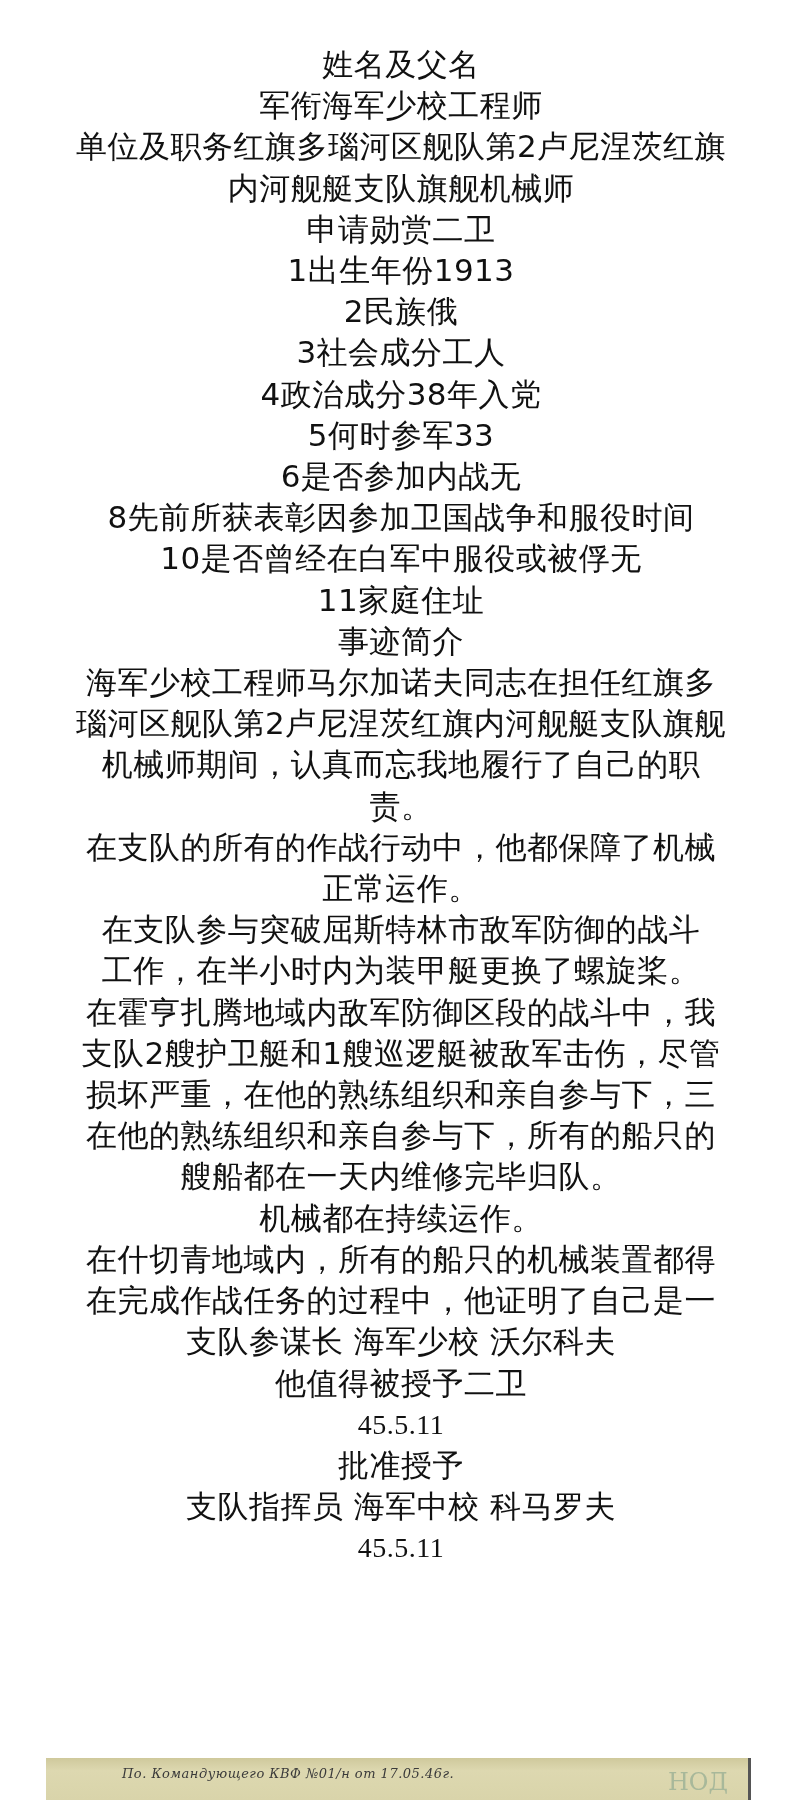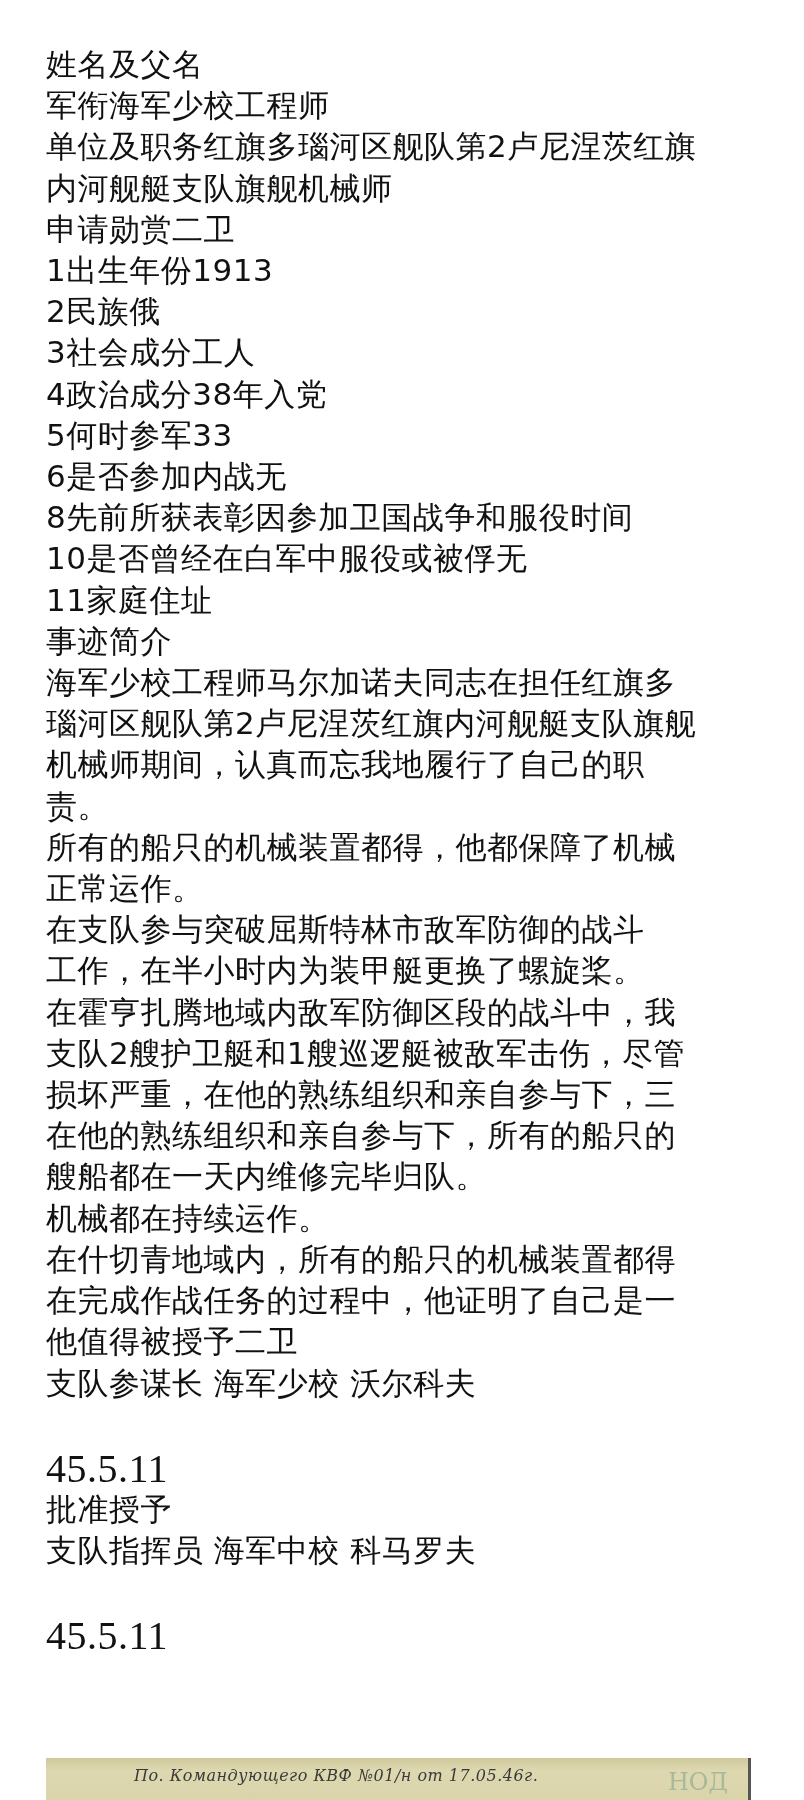--- a/index.html
+++ b/index.html
@@ -3,31 +3,31 @@
 <meta charset="utf-8">
 <style>
   html, body { margin:0; padding:0; background:#ffffff; }
   body { width:804px; height:1800px; overflow:hidden; position:relative; }
   .doc {
     position:absolute; left:46px; top:44px; width:710px;
     font-family: "DejaVu Sans", sans-serif;
     font-size:31px; line-height:41.2px; color:#111;
     letter-spacing:0.5px;
   }
-  .line { white-space:nowrap; }
-  .num { font-family:"Liberation Serif", serif; font-size:40px;margin-top:44px; }
+  .line { white-space:nowrap;text-align:center; }
+  .num { font-family:"Liberation Serif", serif; font-size:28px; }
   .strip {
     position:absolute; left:46px; top:1758px; width:702px; height:42px;
     background:linear-gradient(180deg,#cfc99c 0%,#ddd8b0 30%,#d9d4aa 100%);
     border-right:3px solid #555;
   }
   .strip-text {
-    position:absolute; left:88px; top:8px;
+    position:absolute; left:76px; top:8px;
     font-family:"DejaVu Serif", serif; font-style:italic;
-    font-size:16px; color:#3a3a3a; letter-spacing:0.5px; white-space:nowrap;
+    font-size:13px; color:#3a3a3a; letter-spacing:0.5px; white-space:nowrap;
   }
   .strip-mark {
     position:absolute; right:20px; top:10px;
     font-family:"DejaVu Serif", serif; 
     font-size:24px; color:#a8b89a; white-space:nowrap;
   }
 </style>
 </head>
 <body>
 
@@ -44,34 +44,34 @@
   <div class="line">5何时参军33</div>
   <div class="line">6是否参加内战无</div>
   <div class="line">8先前所获表彰因参加卫国战争和服役时间</div>
   <div class="line">10是否曾经在白军中服役或被俘无</div>
   <div class="line">11家庭住址</div>
   <div class="line">事迹简介</div>
   <div class="line">海军少校工程师马尔加诺夫同志在担任红旗多</div>
   <div class="line">瑙河区舰队第2卢尼涅茨红旗内河舰艇支队旗舰</div>
   <div class="line">机械师期间，认真而忘我地履行了自己的职</div>
   <div class="line">责。</div>
-  <div class="line">所有的船只的机械装置都得，他都保障了机械</div>
+  <div class="line">在支队的所有的作战行动中，他都保障了机械</div>
   <div class="line">正常运作。</div>
   <div class="line">在支队参与突破屈斯特林市敌军防御的战斗</div>
   <div class="line">工作，在半小时内为装甲艇更换了螺旋桨。</div>
   <div class="line">在霍亨扎腾地域内敌军防御区段的战斗中，我</div>
   <div class="line">支队2艘护卫艇和1艘巡逻艇被敌军击伤，尽管</div>
   <div class="line">损坏严重，在他的熟练组织和亲自参与下，三</div>
   <div class="line">在他的熟练组织和亲自参与下，所有的船只的</div>
   <div class="line">艘船都在一天内维修完毕归队。</div>
   <div class="line">机械都在持续运作。</div>
   <div class="line">在什切青地域内，所有的船只的机械装置都得</div>
   <div class="line">在完成作战任务的过程中，他证明了自己是一</div>
+  <div class="line">支队参谋长 海军少校 沃尔科夫</div>
   <div class="line">他值得被授予二卫</div>
-  <div class="line">支队参谋长 海军少校 沃尔科夫</div>
   <div class="line num">45.5.11</div>
   <div class="line">批准授予</div>
   <div class="line">支队指挥员 海军中校 科马罗夫</div>
   <div class="line num">45.5.11</div>
 </div>
 
 <div class="strip">
   <span class="strip-text">По. Командующего КВФ №01/н от 17.05.46г.</span>
   <span class="strip-mark">НОД</span>
 </div>

